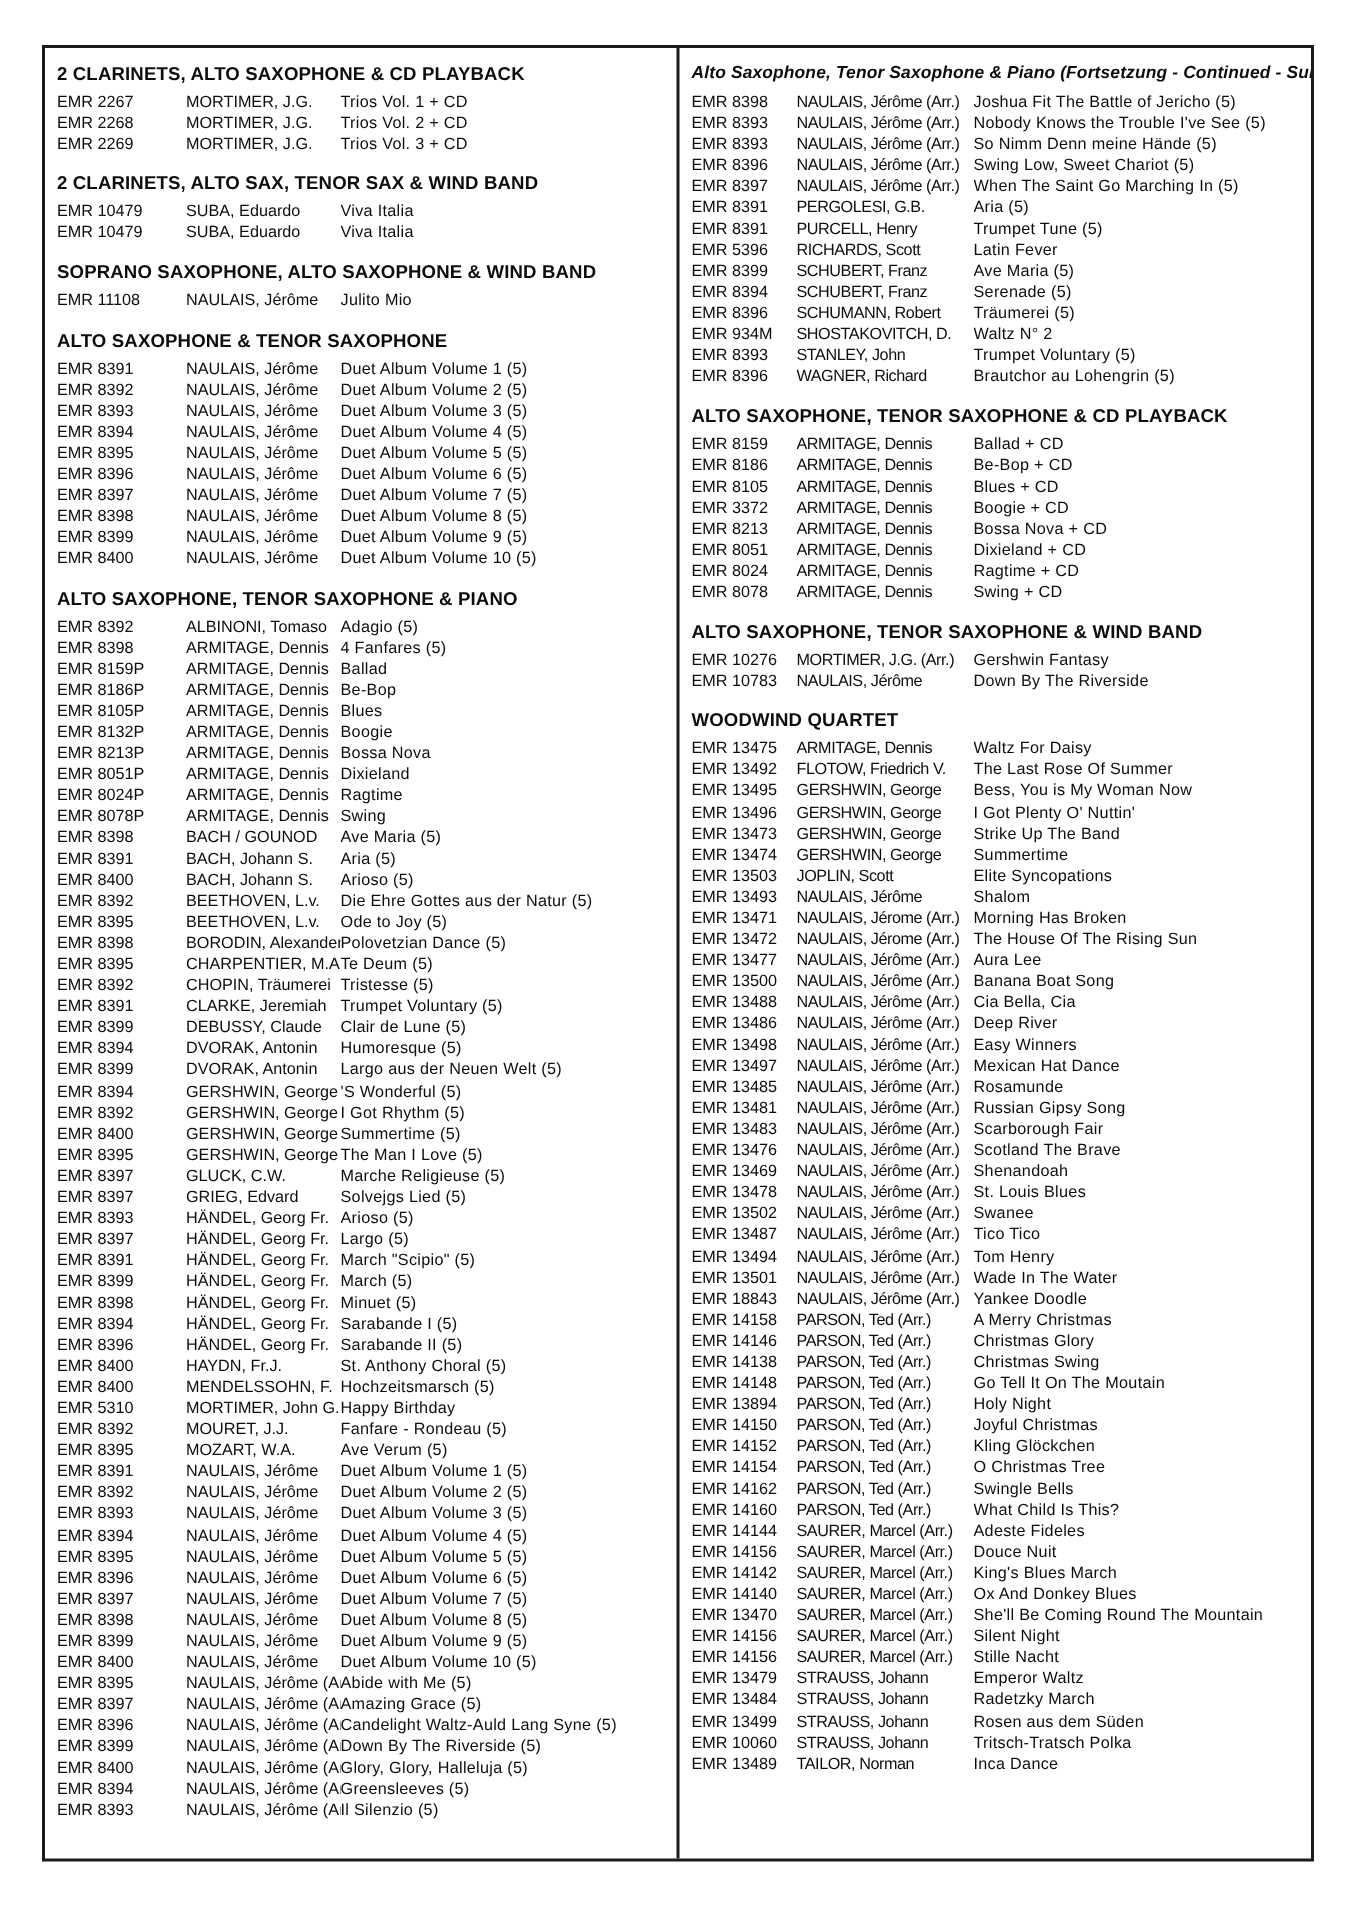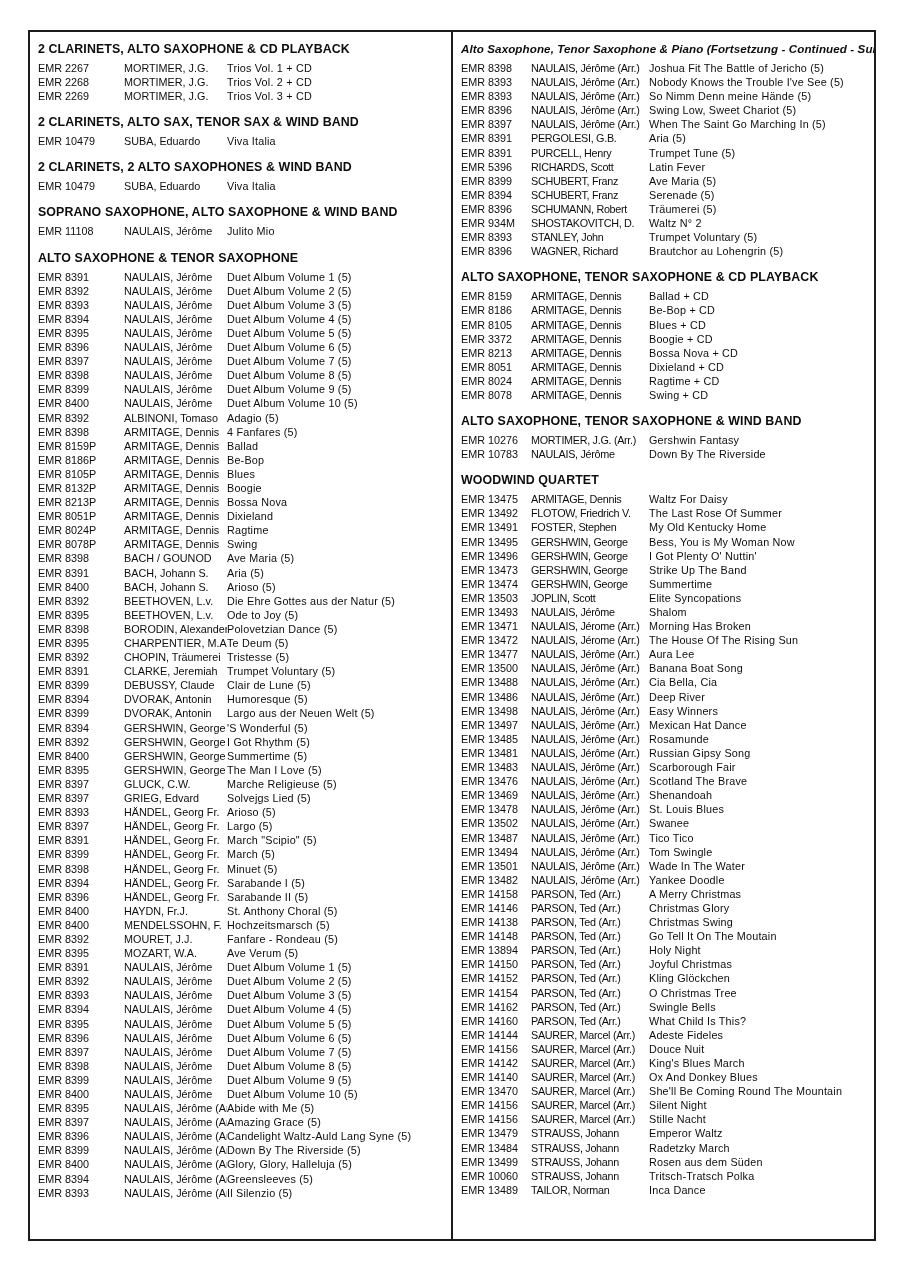--- a/index.html
+++ b/index.html
@@ -76,21 +76,20 @@
           <span class="cell c0">EMR 2269</span>
           <span class="cell c1">MORTIMER, J.G.</span>
           <span class="cell c2">Trios Vol. 3 + CD</span>
         </div>
         <div class="section-header">2 CLARINETS, ALTO SAX, TENOR SAX &amp; WIND BAND</div>
         <div class="row">
           <span class="cell c0">EMR 10479</span>
           <span class="cell c1">SUBA, Eduardo</span>
           <span class="cell c2">Viva Italia</span>
         </div>
-        <div class="section-header">2 CLARINETS, 2 ALTO SAXOPHONES &amp; WIND BAND</div>
         <div class="row">
           <span class="cell c0">EMR 10479</span>
           <span class="cell c1">SUBA, Eduardo</span>
           <span class="cell c2">Viva Italia</span>
         </div>
         <div class="section-header">SOPRANO SAXOPHONE, ALTO SAXOPHONE &amp; WIND BAND</div>
         <div class="row">
           <span class="cell c0">EMR 11108</span>
           <span class="cell c1">NAULAIS, Jérôme</span>
           <span class="cell c2">Julito Mio</span>
@@ -139,20 +138,21 @@
         <div class="row">
           <span class="cell c0">EMR 8399</span>
           <span class="cell c1">NAULAIS, Jérôme</span>
           <span class="cell c2">Duet Album Volume 9 (5)</span>
         </div>
         <div class="row">
           <span class="cell c0">EMR 8400</span>
           <span class="cell c1">NAULAIS, Jérôme</span>
           <span class="cell c2">Duet Album Volume 10 (5)</span>
         </div>
+        <div class="section-header">ALTO SAXOPHONE, TENOR SAXOPHONE &amp; PIANO</div>
         <div class="row">
           <span class="cell c0">EMR 8392</span>
           <span class="cell c1">ALBINONI, Tomaso</span>
           <span class="cell c2">Adagio (5)</span>
         </div>
         <div class="row">
           <span class="cell c0">EMR 8398</span>
           <span class="cell c1">ARMITAGE, Dennis</span>
           <span class="cell c2">4 Fanfares (5)</span>
         </div>
@@ -325,20 +325,25 @@
           <span class="cell c0">EMR 8400</span>
           <span class="cell c1">HAYDN, Fr.J.</span>
           <span class="cell c2">St. Anthony Choral (5)</span>
         </div>
         <div class="row">
           <span class="cell c0">EMR 8400</span>
           <span class="cell c1">MENDELSSOHN, F.</span>
           <span class="cell c2">Hochzeitsmarsch (5)</span>
         </div>
         <div class="row">
+          <span class="cell c0">EMR 5310</span>
+          <span class="cell c1">MORTIMER, John G.</span>
+          <span class="cell c2">Happy Birthday</span>
+        </div>
+        <div class="row">
           <span class="cell c0">EMR 8392</span>
           <span class="cell c1">MOURET, J.J.</span>
           <span class="cell c2">Fanfare - Rondeau (5)</span>
         </div>
         <div class="row">
           <span class="cell c0">EMR 8395</span>
           <span class="cell c1">MOZART, W.A.</span>
           <span class="cell c2">Ave Verum (5)</span>
         </div>
         <div class="row">
@@ -556,25 +561,20 @@
           <span class="cell c0">EMR 13475</span>
           <span class="cell c1">ARMITAGE, Dennis</span>
           <span class="cell c2">Waltz For Daisy</span>
         </div>
         <div class="row">
           <span class="cell c0">EMR 13492</span>
           <span class="cell c1">FLOTOW, Friedrich V.</span>
           <span class="cell c2">The Last Rose Of Summer</span>
         </div>
         <div class="row">
-          <span class="cell c0">EMR 13491</span>
-          <span class="cell c1">FOSTER, Stephen</span>
-          <span class="cell c2">My Old Kentucky Home</span>
-        </div>
-        <div class="row">
           <span class="cell c0">EMR 13495</span>
           <span class="cell c1">GERSHWIN, George</span>
           <span class="cell c2">Bess, You is My Woman Now</span>
         </div>
         <div class="row">
           <span class="cell c0">EMR 13496</span>
           <span class="cell c1">GERSHWIN, George</span>
           <span class="cell c2">I Got Plenty O' Nuttin'</span>
         </div>
         <div class="row">
@@ -673,29 +673,29 @@
           <span class="cell c2">Swanee</span>
         </div>
         <div class="row">
           <span class="cell c0">EMR 13487</span>
           <span class="cell c1">NAULAIS, Jérôme (Arr.)</span>
           <span class="cell c2">Tico Tico</span>
         </div>
         <div class="row">
           <span class="cell c0">EMR 13494</span>
           <span class="cell c1">NAULAIS, Jérôme (Arr.)</span>
-          <span class="cell c2">Tom Swingle</span>
+          <span class="cell c2">Tom Henry</span>
         </div>
         <div class="row">
           <span class="cell c0">EMR 13501</span>
           <span class="cell c1">NAULAIS, Jérôme (Arr.)</span>
           <span class="cell c2">Wade In The Water</span>
         </div>
         <div class="row">
-          <span class="cell c0">EMR 13482</span>
+          <span class="cell c0">EMR 18843</span>
           <span class="cell c1">NAULAIS, Jérôme (Arr.)</span>
           <span class="cell c2">Yankee Doodle</span>
         </div>
         <div class="row">
           <span class="cell c0">EMR 14158</span>
           <span class="cell c1">PARSON, Ted (Arr.)</span>
           <span class="cell c2">A Merry Christmas</span>
         </div>
         <div class="row">
           <span class="cell c0">EMR 14146</span>

